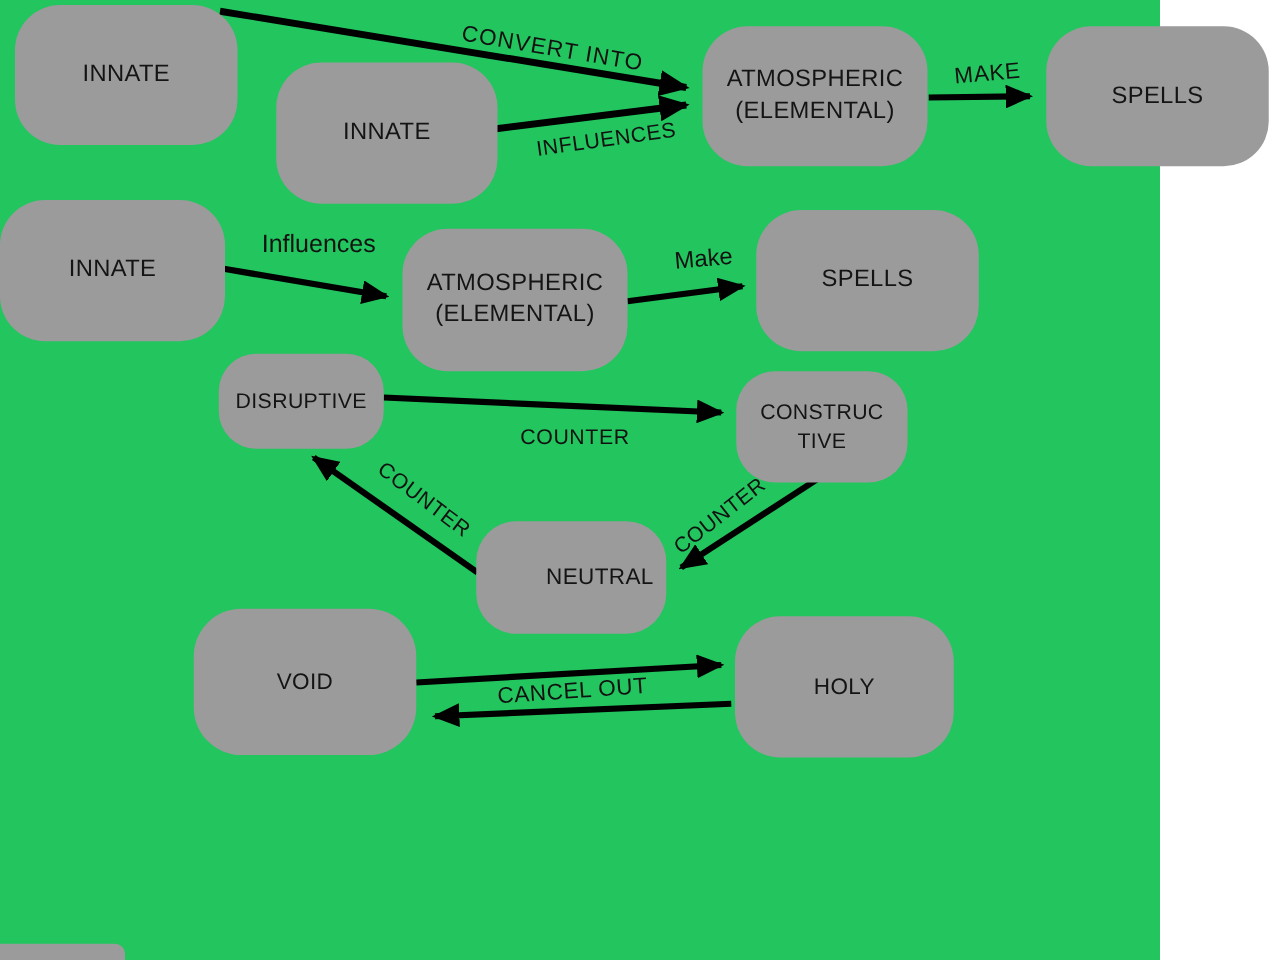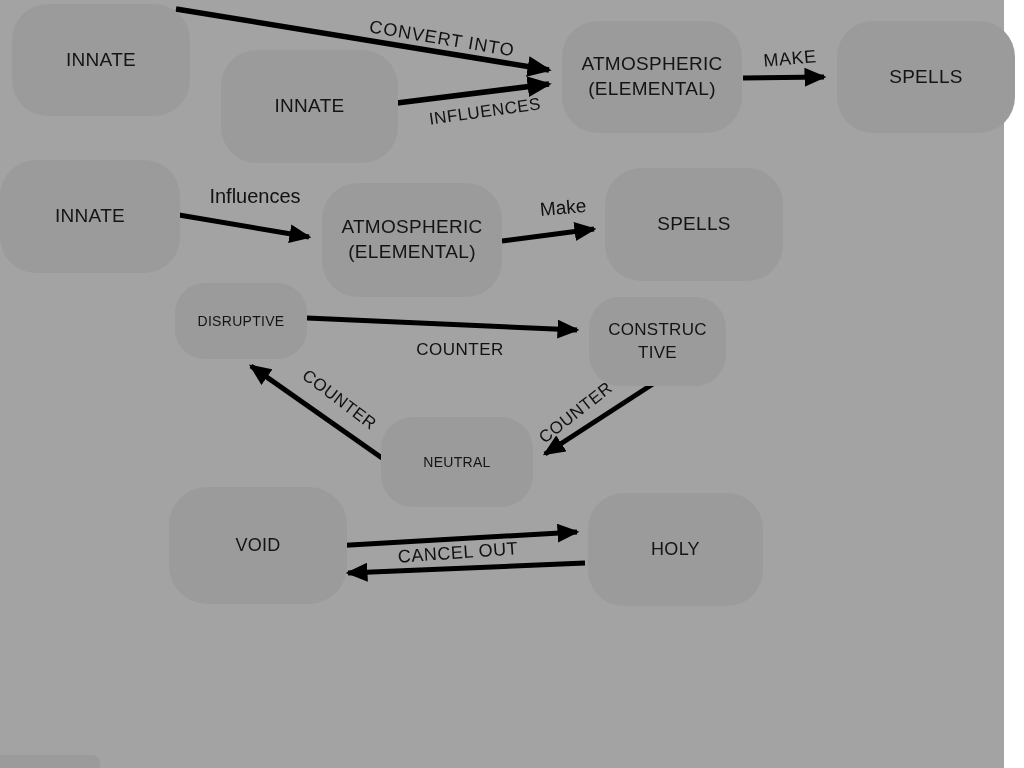--- a/index.html
+++ b/index.html
@@ -4,22 +4,22 @@
 <style>
   html,body{margin:0;padding:0;}
   body{
     width:1024px;height:768px;
     background:#ffffff;
     font-family:"Liberation Sans", sans-serif;
     overflow:hidden;
   }
   .canvas{
     position:relative;
-    width:1004px;height:768px;
-    background:#a3a3a3;
+    width:928px;height:768px;
+    background:#22c55e;
   }
   svg.edges{
     position:absolute;left:0;top:0;width:1024px;height:768px;
     pointer-events:none;
   }
   .node{
     position:absolute;
     background:#9b9b9b;
     color:#141414;
     display:flex;align-items:center;justify-content:center;
@@ -85,33 +85,33 @@
   </div>
 
   <div class="node" style="left:322px; top:183px; width:180px; height:114px; border-radius:36px; font-size:19px;">
     <span>ATMOSPHERIC (ELEMENTAL)</span>
   </div>
 
   <div class="node" style="left:605px; top:168px; width:178px; height:113px; border-radius:36px; font-size:19px;">
     <span>SPELLS</span>
   </div>
 
-  <div class="node" style="left:175px; top:283px; width:132px; height:76px; border-radius:30px; font-size:14px; padding:0 6px;">
+  <div class="node" style="left:175px; top:283px; width:132px; height:76px; border-radius:30px; font-size:17px; padding:0 6px;">
     <span>DISRUPTIVE</span>
   </div>
 
   <div class="node" style="left:589px; top:297px; width:137px; height:89px; border-radius:31px; font-size:17px; padding:4px 6px;">
     <span class="break-all" style="width:106px;">CONSTRUCTIVE</span>
   </div>
 
-  <div class="node" style="left:381px; top:417px; width:152px; height:90px; border-radius:32px; font-size:14px;">
+  <div class="node" style="left:381px; top:417px; width:152px; height:90px; border-radius:32px; font-size:18px;justify-content:flex-end;">
     <span>NEUTRAL</span>
   </div>
 
-  <div class="node" style="left:169px; top:487px; width:178px; height:117px; border-radius:38px; font-size:18px;">
+  <div class="node" style="left:155px; top:487px; width:178px; height:117px; border-radius:38px; font-size:18px;">
     <span>VOID</span>
   </div>
 
   <div class="node" style="left:588px; top:477px; width:175px; height:113px; border-radius:36px; font-size:18px;margin-top:16px;">
     <span>HOLY</span>
   </div>
 
   <span class="edge-label" style="left:442px; top:39px;  font-size:18px; letter-spacing:1px; transform:translate(-50%,-50%) rotate(9.5deg);">CONVERT INTO</span>
 
   <span class="edge-label" style="left:485px; top:112px; font-size:17px; letter-spacing:0.5px; transform:translate(-50%,-50%) rotate(-8deg);">INFLUENCES</span>

